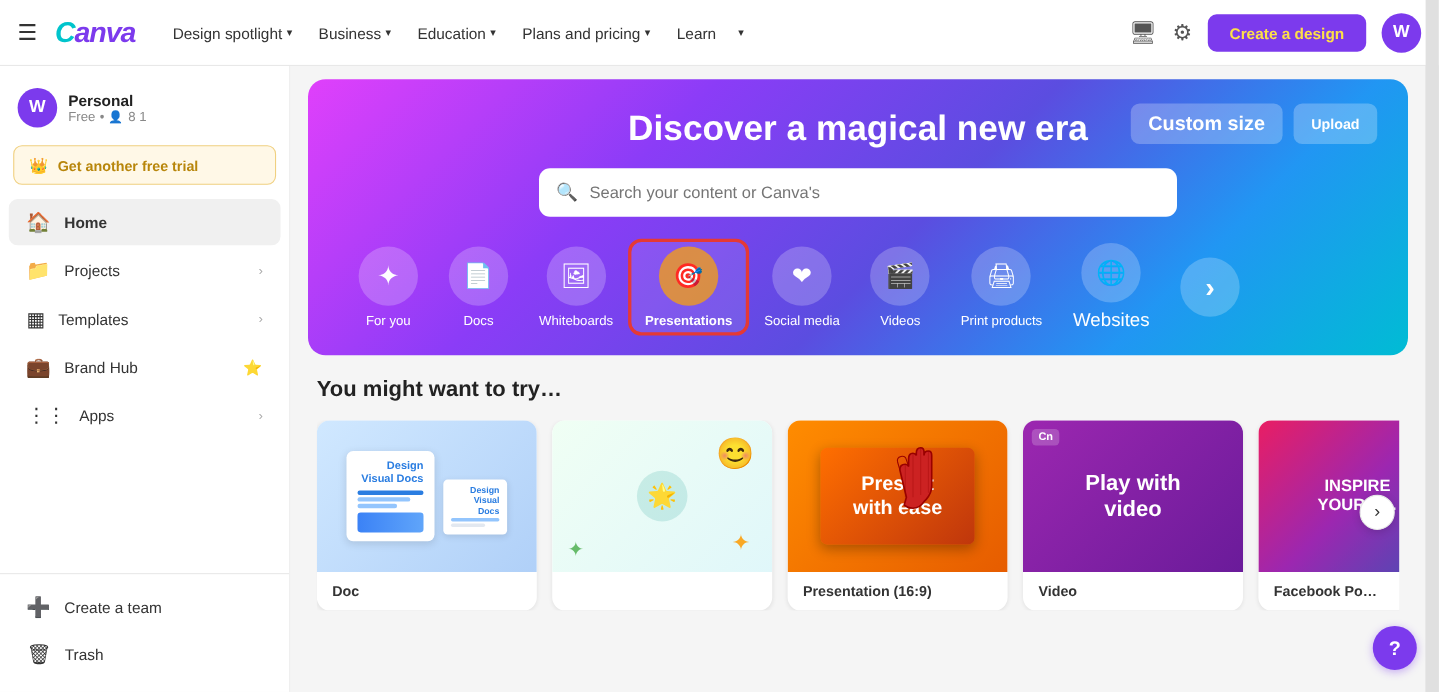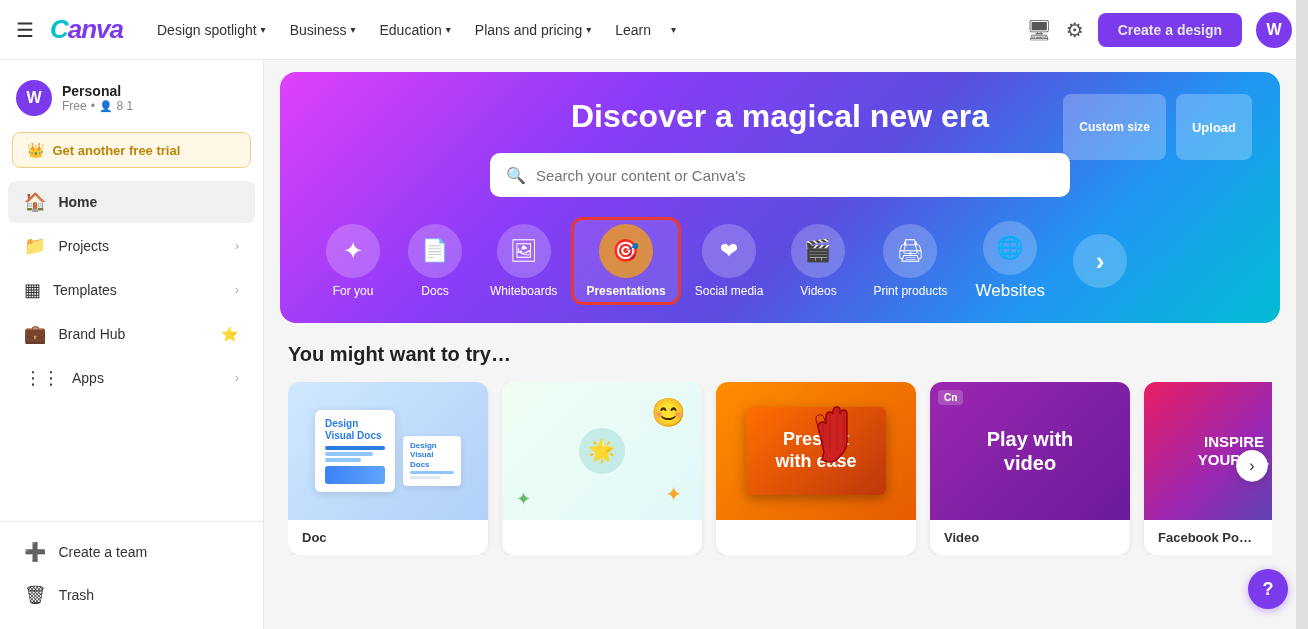--- a/index.html
+++ b/index.html
@@ -32,21 +32,21 @@
     </button>
     <button style="background:none;border:none;font-size:14px;color:#333;cursor:pointer;padding:6px 10px;border-radius:6px;font-weight:500;display:flex;align-items:center;gap:20px;">
       <span>Learn</span>
       <span style="font-size:10px;">▾</span>
     </button>
   </div>
   <div style="flex:1;"></div>
   <div style="display:flex;align-items:center;gap:14px;">
     <span style="font-size:20px;color:#555;cursor:pointer;">🖥</span>
     <span style="font-size:20px;color:#555;cursor:pointer;">⚙</span>
-    <button style="background:#7c3aed;color:#e5e5e5;border:none;border-radius:8px;padding:9px 20px;font-size:14px;font-weight:700;cursor:pointer;">Create a design</button>
+    <button style="background:#7c3aed;color:#fde047;border:none;border-radius:8px;padding:9px 20px;font-size:14px;font-weight:700;cursor:pointer;">Create a design</button>
     <div style="width:36px;height:36px;border-radius:50%;background:#7c3aed;color:#fff;display:flex;align-items:center;justify-content:center;font-weight:700;font-size:16px;cursor:pointer;">W</div>
   </div>
   <div style="width:12px;background:#e0e0e0;height:100%;position:absolute;right:0;top:0;"></div>
 </nav>
 
 <div style="display:flex;flex:1;overflow:hidden;position:relative;">
 
   <aside style="width:264px;background:#fff;border-right:1px solid #e8e8e8;display:flex;flex-direction:column;padding:12px 0;flex-shrink:0;overflow-y:auto;">
     <div style="display:flex;align-items:center;gap:10px;padding:8px 16px 12px;">
       <div style="width:36px;height:36px;border-radius:50%;background:#7c3aed;color:#fff;display:flex;align-items:center;justify-content:center;font-weight:700;font-size:16px;">W</div>
@@ -102,21 +102,21 @@
         <span style="font-size:18px;">🗑</span>
         <span>Trash</span>
       </div>
     </div>
   </aside>
 
   <main style="flex:1;overflow-y:auto;overflow-x:hidden;background:#f5f5f5;">
 
     <div style="background:linear-gradient(135deg,#e040fb 0%,#8b3cf7 30%,#5b4de0 55%,#2196f3 78%,#00bcd4 100%);margin:12px 16px 0;border-radius:16px;padding:26px 32px 16px;position:relative;overflow:hidden;">
       <div style="position:absolute;top:22px;right:28px;display:flex;gap:10px;">
-        <button style="background:rgba(255,255,255,0.25);color:#fff;border:none;border-radius:8px;padding:26px 16px;font-size:12px;font-weight:600;cursor:pointer;">Custom size</button>
+        <button style="background:rgba(255,255,255,0.25);color:#fff;border:none;border-radius:8px;padding:8px 16px;font-size:18px;font-weight:600;cursor:pointer;">Custom size</button>
         <button style="background:rgba(255,255,255,0.25);color:#fff;border:none;border-radius:8px;padding:8px 16px;font-size:13px;font-weight:600;cursor:pointer;">Upload</button>
       </div>
       <h1 style="text-align:center;font-size:32px;font-weight:800;color:#fff;margin-bottom:18px;">Discover a magical new era</h1>
       <div style="display:flex;justify-content:center;margin-bottom:18px;">
         <div style="display:flex;align-items:center;background:#fff;border-radius:10px;padding:0 16px;width:580px;height:44px;gap:10px;">
           <span style="color:#888;font-size:16px;">🔍</span>
           <input type="text" style="border: none; outline: none; font-size: 15px; color: rgb(136, 136, 136); flex: 1 1 0%; background: transparent;" placeholder="Search your content or Canva's">
         </div>
       </div>
 
@@ -166,21 +166,21 @@
           <div style="width:54px;height:54px;border-radius:50%;background:rgba(255,255,255,0.22);display:flex;align-items:center;justify-content:center;font-size:26px;color:#fff;font-weight:700;">›</div>
         </div>
       </div>
     </div>
 
     <div style="padding:20px 24px 16px;">
       <h2 style="font-size:20px;font-weight:700;color:#222;margin-bottom:16px;">You might want to try…</h2>
       <div style="display:flex;gap:14px;overflow:hidden;position:relative;">
 
         <div style="background:#fff;border-radius:12px;overflow:hidden;flex-shrink:0;width:200px;cursor:pointer;box-shadow:0 1px 4px rgba(0,0,0,0.08);">
-          <div style="width:100%;height:138px;background:linear-gradient(135deg,#d0e8ff 0%,#b0d0f8 100%);display:flex;align-items:center;justify-content:center;gap:8px;padding:12px;">
+          <div style="width:100%;height:138px;background:linear-gradient(135deg,#d0e8ff 0%,#b0d0f8 100%);display:flex;align-items:center;justify-content:center;gap:8px;padding:12px;text-align:right;">
             <div style="background:#fff;border-radius:6px;padding:8px 10px;box-shadow:0 2px 8px rgba(0,0,0,0.12);width:80px;">
               <div style="font-size:10px;font-weight:800;color:#2a7de1;line-height:1.2;margin-bottom:4px;">Design<br>Visual Docs</div>
               <div style="height:4px;background:#2a7de1;border-radius:2px;margin:2px 0;width:100%;"></div>
               <div style="height:4px;background:#93c5fd;border-radius:2px;margin:2px 0;width:80%;"></div>
               <div style="height:4px;background:#93c5fd;border-radius:2px;margin:2px 0;width:60%;"></div>
               <div style="height:18px;background:linear-gradient(90deg,#3b82f6,#60a5fa);border-radius:3px;margin-top:4px;"></div>
             </div>
             <div style="background:#fff;border-radius:4px;padding:5px 7px;box-shadow:0 2px 6px rgba(0,0,0,0.1);width:58px;margin-top:20px;">
               <div style="font-size:8px;font-weight:700;color:#2a7de1;line-height:1.2;margin-bottom:2px;">Design<br>Visual Docs</div>
               <div style="height:3px;background:#93c5fd;border-radius:2px;margin:2px 0;width:100%;"></div>
@@ -211,20 +211,21 @@
 
             <svg style="position:absolute;left:80px;top:10px;width:60px;height:80px;" viewBox="0 0 60 80" fill="none">
               <path d="M28 60 L22 35 Q22 30 27 30 Q29 30 30 32 L30 25 Q30 20 34 20 Q36 20 37 22 L37 20 Q37 15 41 15 Q44 15 44 19 L44 22 Q44 18 48 18 Q51 18 51 22 L51 50 Q51 56 46 62 L44 64 Q40 70 34 70 Q29 70 26 67 Z" fill="#cc2222" stroke="#990000" stroke-width="1.5"></path>
               <path d="M22 35 L20 28 Q19 24 23 23 Q27 22 28 26 L30 32" stroke="#990000" stroke-width="1" fill="none"></path>
               <line x1="27" y1="30" x2="27" y2="60" stroke="#990000" stroke-width="0.8" opacity="0.4"></line>
               <line x1="34" y1="20" x2="34" y2="60" stroke="#990000" stroke-width="0.8" opacity="0.4"></line>
               <line x1="41" y1="15" x2="41" y2="58" stroke="#990000" stroke-width="0.8" opacity="0.4"></line>
               <line x1="48" y1="18" x2="48" y2="56" stroke="#990000" stroke-width="0.8" opacity="0.4"></line>
             </svg>
           </div>
+          <div style="padding:10px 14px;font-size:13px;font-weight:600;color:#333;">Presentation (16:9)</div>
         </div>
 
         <div style="background:#fff;border-radius:12px;overflow:hidden;flex-shrink:0;width:200px;cursor:pointer;box-shadow:0 1px 4px rgba(0,0,0,0.08);">
           <div style="width:100%;height:138px;background:linear-gradient(135deg,#9c27b0 0%,#6a1b9a 100%);display:flex;align-items:center;justify-content:center;flex-direction:column;gap:4px;position:relative;">
             <div style="position:absolute;top:8px;left:8px;background:rgba(255,255,255,0.2);color:#fff;font-size:10px;padding:2px 6px;border-radius:4px;font-weight:600;">Cn</div>
             <div style="color:#fff;font-size:20px;font-weight:900;text-align:center;line-height:1.2;">
               <div>Play with</div>
               <div>video</div>
             </div>
           </div>

